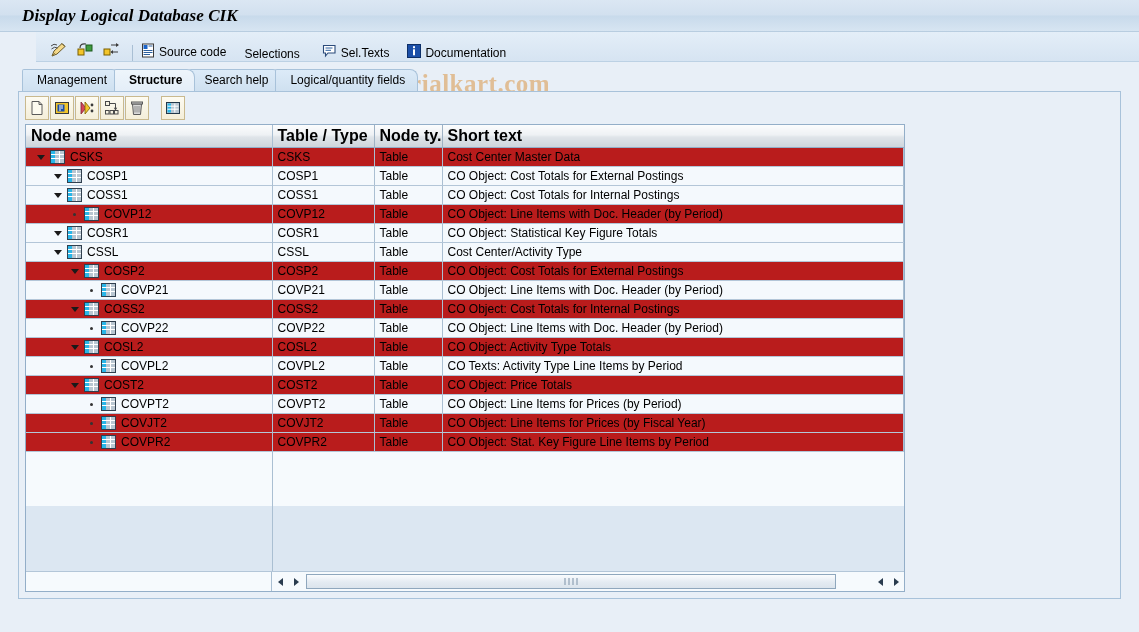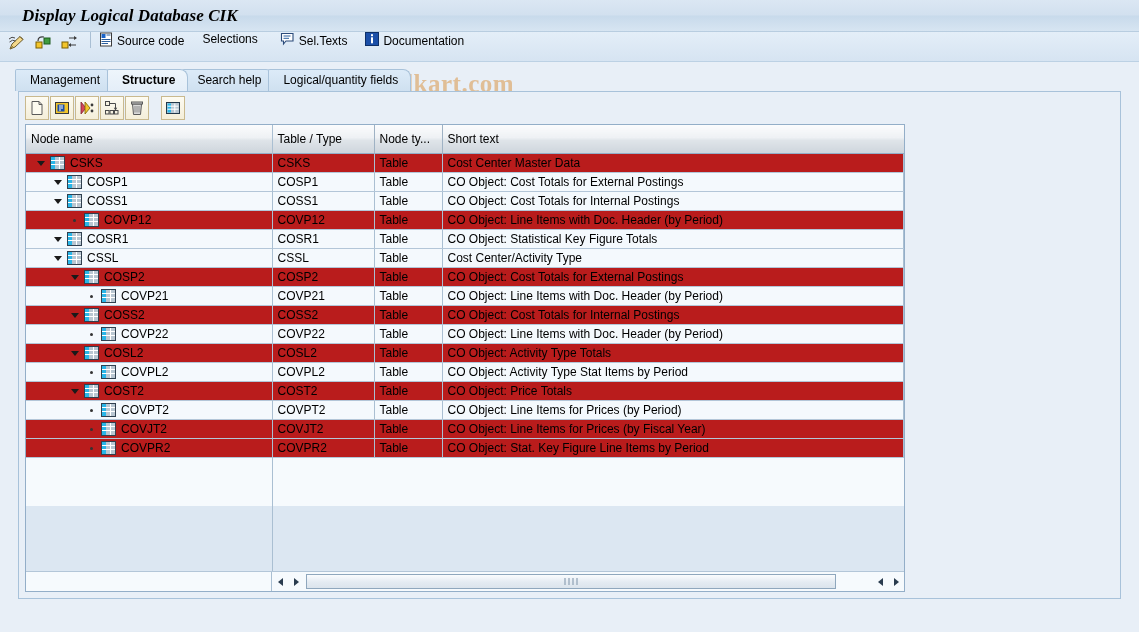--- a/index.html
+++ b/index.html
@@ -35,24 +35,25 @@
     color: #000;
     letter-spacing: 0.1px;
   }
 
   
   #toolbar {
     height: 30px;
     background: linear-gradient(to bottom, #e4eef8 0%, #dde9f5 50%, #d6e4f2 100%);
     border-bottom: 1px solid #bcd1e4;
     display: flex;
-    align-items: flex-start;
-    padding-left: 6px;
+    align-items: flex-end;
+    padding-left: 12px;
     box-sizing: border-box;
     position: relative;
+    margin-left: 36px;
   }
   #toolbar .tb-icon {
     width: 22px;
     height: 22px;
     display: inline-flex;
     align-items: center;
     justify-content: center;
     margin-right: 4px;
     cursor: default;
   }
@@ -95,21 +96,21 @@
     font-size: 22px;
     color: rgba(205, 205, 200, 0.75);
     pointer-events: none;
     user-select: none;
   }
 
   
   #tabstrip {
     height: 22px;
     margin-top: 7px;
-    padding-left: 15px;
+    padding-left: 22px;
     display: flex;
     align-items: flex-end;
     box-sizing: border-box;
     position: relative;
   }
   .tab {
     height: 21px;
     line-height: 20px;
     padding: 0 12px 0 14px;
     font-size: 12px;
@@ -175,29 +176,29 @@
     background: #f6fafd;
     overflow: hidden;
   }
   table.tree {
     width: 100%;
     border-collapse: collapse;
     table-layout: fixed;
     font-size: 12px;
   }
   table.tree th {
-    height: 28px;
+    height: 22px;
     background: linear-gradient(to bottom, #fbfcfd 0%, #eef1f4 45%, #dfe4e9 55%, #ced5dc 100%);
     border-right: 1px solid #9fb2c4;
     border-bottom: 1px solid #93aec8;
-    font-weight: normal;
+    font-weight: bold;
     text-align: left;
     padding: 0 0 0 5px;
     color: #000;
-    font-size: 12px;
+    font-size: 16px;
     white-space: nowrap;
     overflow: hidden;
   }
   table.tree td {
     height: 18px;
     border-right: 1px solid #aabfd2;
     border-bottom: 1px solid #b3c6d8;
     padding: 0 0 0 5px;
     white-space: nowrap;
     overflow: hidden;
@@ -687,21 +688,21 @@
                   <span class="cyan"></span>
                   <span class="hline" style="top:4px"></span>
                   <span class="hline" style="top:8px"></span>
                   <span class="vline" style="left:9px"></span>
                 </span>
                 <span class="nodelabel">COVPL2</span>
               </div>
             </td>
             <td>COVPL2</td>
             <td>Table</td>
-            <td class="last">CO Object: Activity Type Stat Items by Period</td>
+            <td class="last">CO Texts: Activity Type Line Items by Period</td>
           </tr>
           <tr class="odd">
             <td class="nodecell">
               <div class="nodeinner" style="padding-left: 38px;">
                 <span class="twisty" style="margin-right: 4px;">
                   <span class="arrow"></span>
                 </span>
                 <span class="tblicon">
                   <span class="frame"></span>
                   <span class="cyan"></span>

